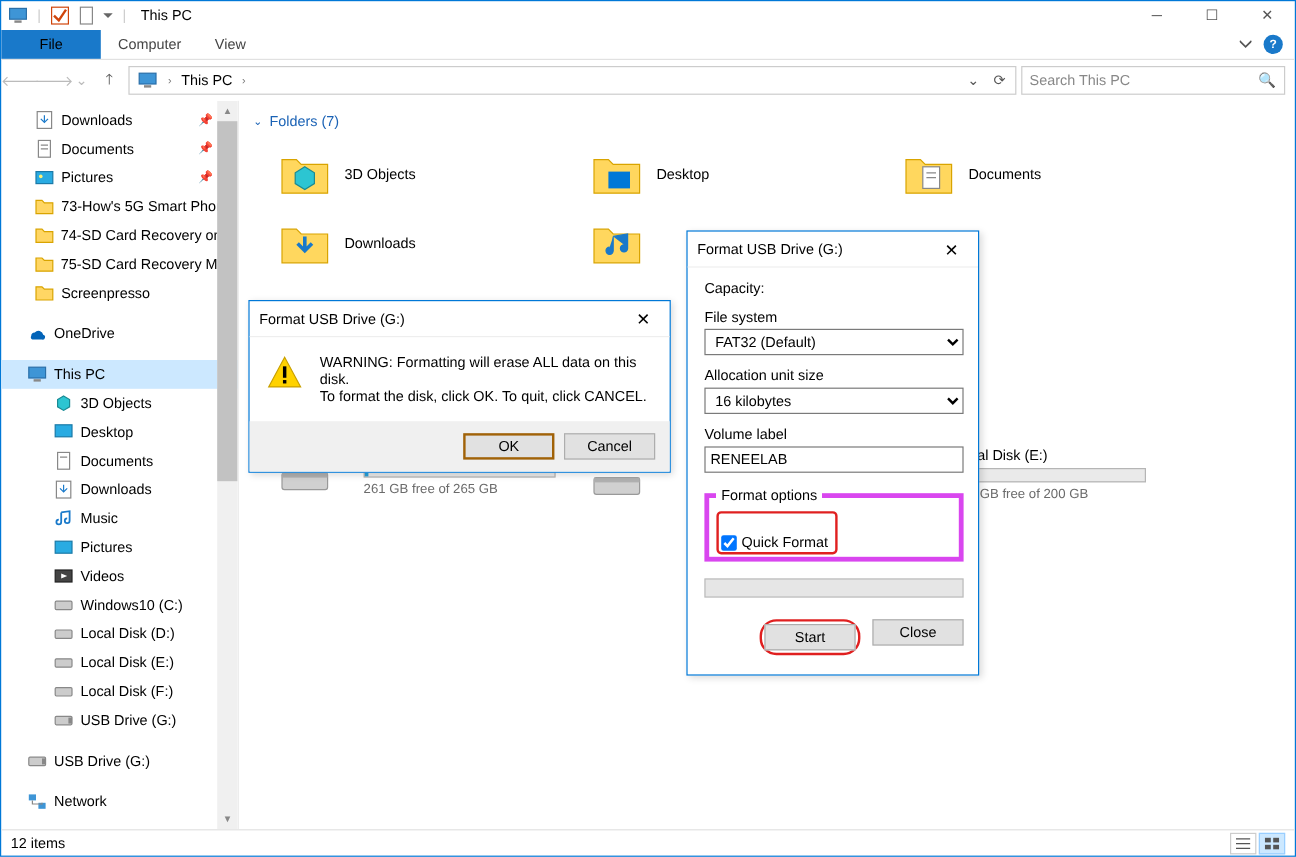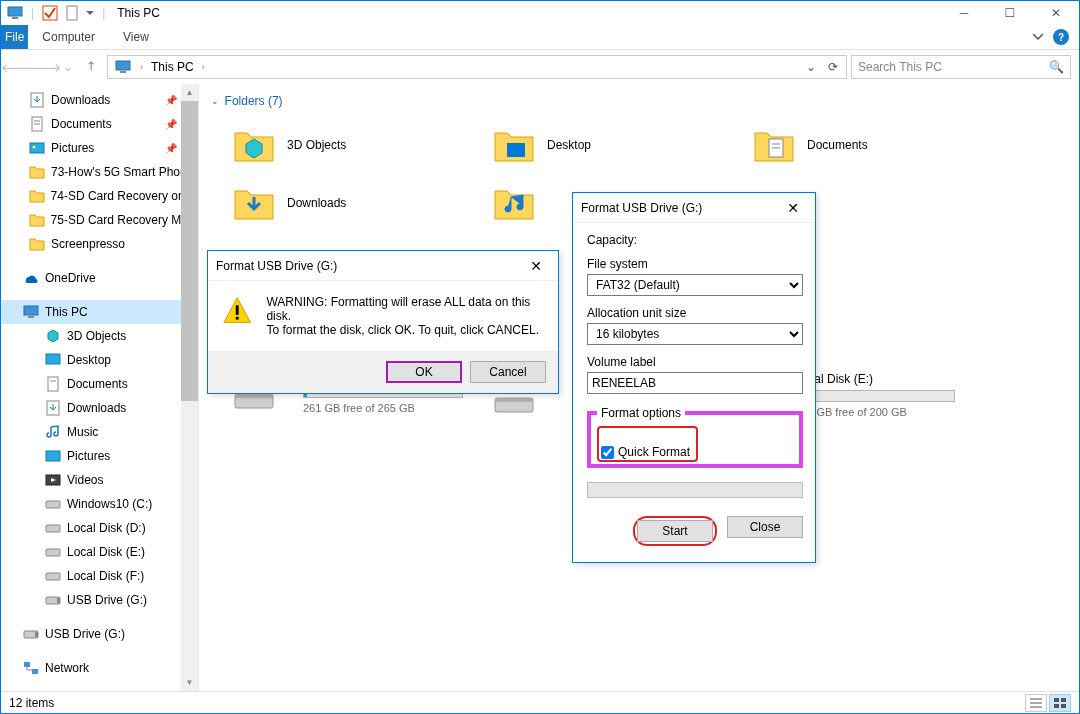--- a/index.html
+++ b/index.html
@@ -9,21 +9,21 @@
 .titlebar { height: 24px; display: flex; align-items: center; }
 .tb-left { display: flex; align-items: center; gap: 6px; padding-left: 6px; }
 .tb-icon { width: 16px; height: 16px; }
 .tb-divider { color: #ccc; padding: 0 2px; }
 .tb-title { padding-left: 4px; }
 .tb-controls { margin-left: auto; display: flex; }
 .tb-btn { width: 46px; height: 24px; display: flex; align-items: center; justify-content: center; color: #555; }
 
 
 .ribbon { height: 25px; display: flex; align-items: stretch; border-bottom: 1px solid #e1e1e1; }
-.file-tab { background: #1979ca; color: #fef9c3; padding: 0 4px; display: flex; align-items: center; }
+.file-tab { background: #1979ca; color: #000000; padding: 0 32px; display: flex; align-items: center; }
 .rtab { padding: 0 14px; display: flex; align-items: center; color: #444; }
 .ribbon-right { margin-left: auto; display: flex; align-items: center; gap: 10px; padding-right: 10px; }
 .help-circle { width: 16px; height: 16px; border-radius: 50%; background: #1979ca; color: #fff; display: flex; align-items: center; justify-content: center; font-size: 10px; font-weight: bold; }
 
 
 .navbar { height: 34px; display: flex; align-items: center; padding: 4px 8px 4px 4px; gap: 4px; }
 .nav-arrow { width: 24px; height: 24px; display: flex; align-items: center; justify-content: center; color: #bbb; }
 .nav-arrow.active { color: #555; }
 .addrwrap { flex: 1; border: 1px solid #ccc; height: 24px; display: flex; align-items: center; padding: 0 2px; }
 .addr-icon { width: 18px; height: 16px; margin: 0 4px; }
@@ -67,21 +67,21 @@
 .view-btn { width: 22px; height: 18px; border:1px solid #ccc; display:flex;align-items:center;justify-content:center;}
 .view-btn.active { background:#cce8ff; border-color:#99ceff;}
 
 
 .dialog { position: absolute; background: #fff; border: 1px solid #0078d7; box-shadow: 2px 2px 6px rgba(0,0,0,.15); }
 .dlg-title { height: 30px; display: flex; align-items: center; padding: 0 8px; border-bottom: 1px solid #eee;}
 .dlg-title .x { margin-left: auto; width: 28px; height: 20px; display: flex; align-items: center; justify-content: center; font-size: 14px; }
 .dlg-body { padding: 14px; }
 .dlg-footer { background: #f0f0f0; padding: 10px 12px; display: flex; justify-content: flex-end; gap: 8px; }
 .win-btn { min-width: 76px; height: 22px; border: 1px solid #adadad; background: #e1e1e1; display: flex; align-items: center; justify-content: center; font-size: 12px; cursor:pointer; }
-.win-btn.primary { border: 2px solid #a21caf; background: #e1e1e1; }
+.win-btn.primary { border: 2px solid #a16207; background: #e1e1e1; }
 
 
 .warn-row { display: flex; gap: 14px; align-items: flex-start; }
 .warn-icon { width: 32px; height: 32px; }
 
 
 .fmt { width: 244px; }
 .fmt label.cap { display: block; margin-bottom: 3px; margin-top: 10px;}
 .fmt select, .fmt input[type=text] { width: 100%; height: 22px; border: 1px solid #7a7a7a; background: #fff; padding: 0 4px;}
 .fmt .restore { margin: 14px 0 4px 0; }

